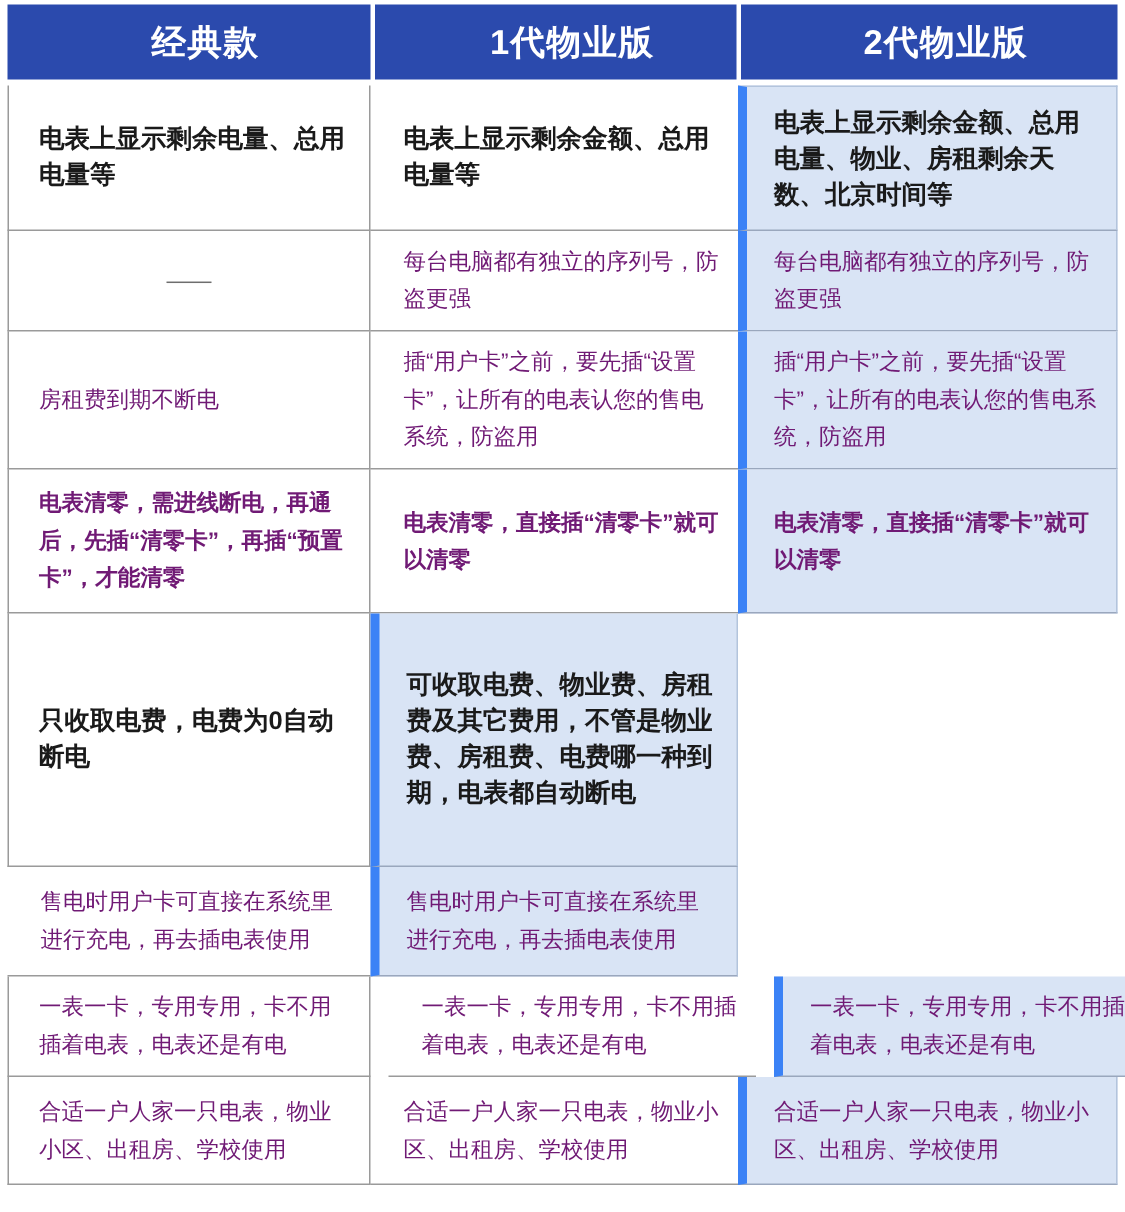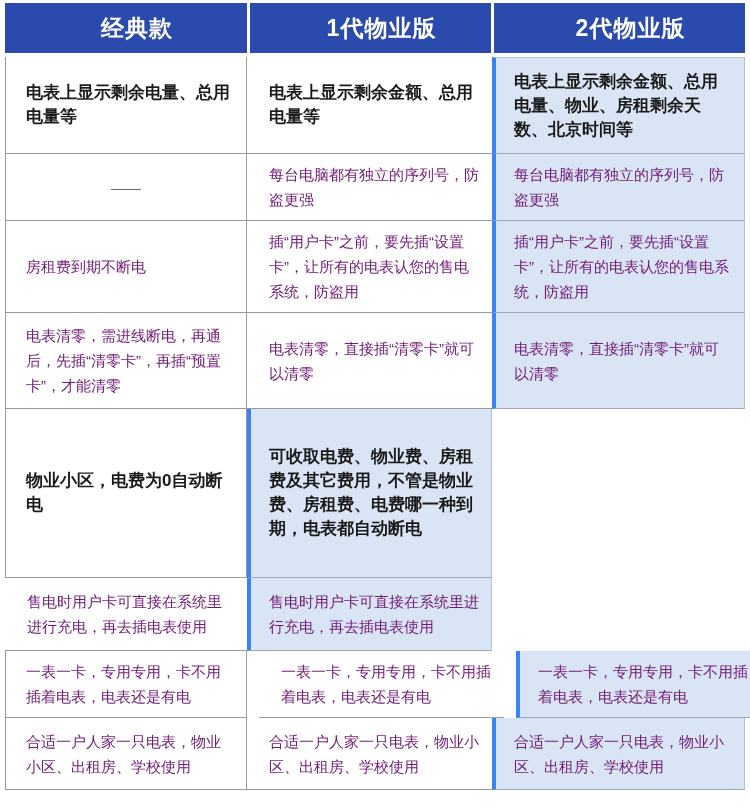--- a/index.html
+++ b/index.html
@@ -43,38 +43,38 @@
   .trow.bold .tcell {
     font-weight:bold;
     font-size:17px;
     line-height:24px;
     color:#1a1a1a;
   }
   .tcell.c1 { border-left:1px solid #9a9a9a; border-right:1px solid #9a9a9a; padding:8px 14px 8px 20px; }
   .tcell.c2 { padding:8px 12px 8px 22px; }
   .tcell.c3 {
     background:#d9e4f5;
-    border-left:4px solid #3b82f6;
+    border-left:6px solid #3b82f6;
     border-right:1px solid #b3c4dc;
     border-bottom:1px solid #9aa7bd;
     padding:8px 12px 8px 18px;
   }
   .tcell.c3.first-row { border-top:1px solid #b3c4dc; }
   .tcell.small { font-size:13px; line-height:20px; }
   .tcell.dash {
     justify-content:center;
     color:#6e6e6e;
     padding-left:0; padding-right:0;
     letter-spacing:0;
   }
   
   .trow:nth-child(1) { min-height:97px; }
   .trow:nth-child(2) { min-height:63px; }
   .trow:nth-child(3) { min-height:91px; }
-  .trow:nth-child(4) { min-height:96px; }
+  .trow:nth-child(4) { min-height:96px;font-weight:bold; }
   .trow:nth-child(5) { min-height:169px; }
   .trow:nth-child(6) { min-height:73px; }
   .trow:nth-child(7) { min-height:67px;gap:12px; }
   .trow:nth-child(8) { min-height:72px; }
 </style>
 </head>
 <body>
 
 <div class="canvas">
   <div class="header-row">
@@ -122,21 +122,21 @@
         </div>
         <div class="tcell c2">
           <span>电表清零，直接插“清零卡”就可以清零</span>
         </div>
         <div class="tcell c3">
           <span>电表清零，直接插“清零卡”就可以清零</span>
         </div>
       </div>
       <div class="trow bold">
         <div class="tcell c1">
-          <span>物业小区，电费为0自动断电</span>
+          <span>只收取电费，电费为0自动断电</span>
         </div>
         <div class="tcell c3">
           <span>可收取电费、物业费、房租费及其它费用，不管是物业费、房租费、电费哪一种到期，电表都自动断电</span>
         </div>
       </div>
       <div class="trow">
         <div class="tcell c2">
           <span>售电时用户卡可直接在系统里进行充电，再去插电表使用</span>
         </div>
         <div class="tcell c3">

